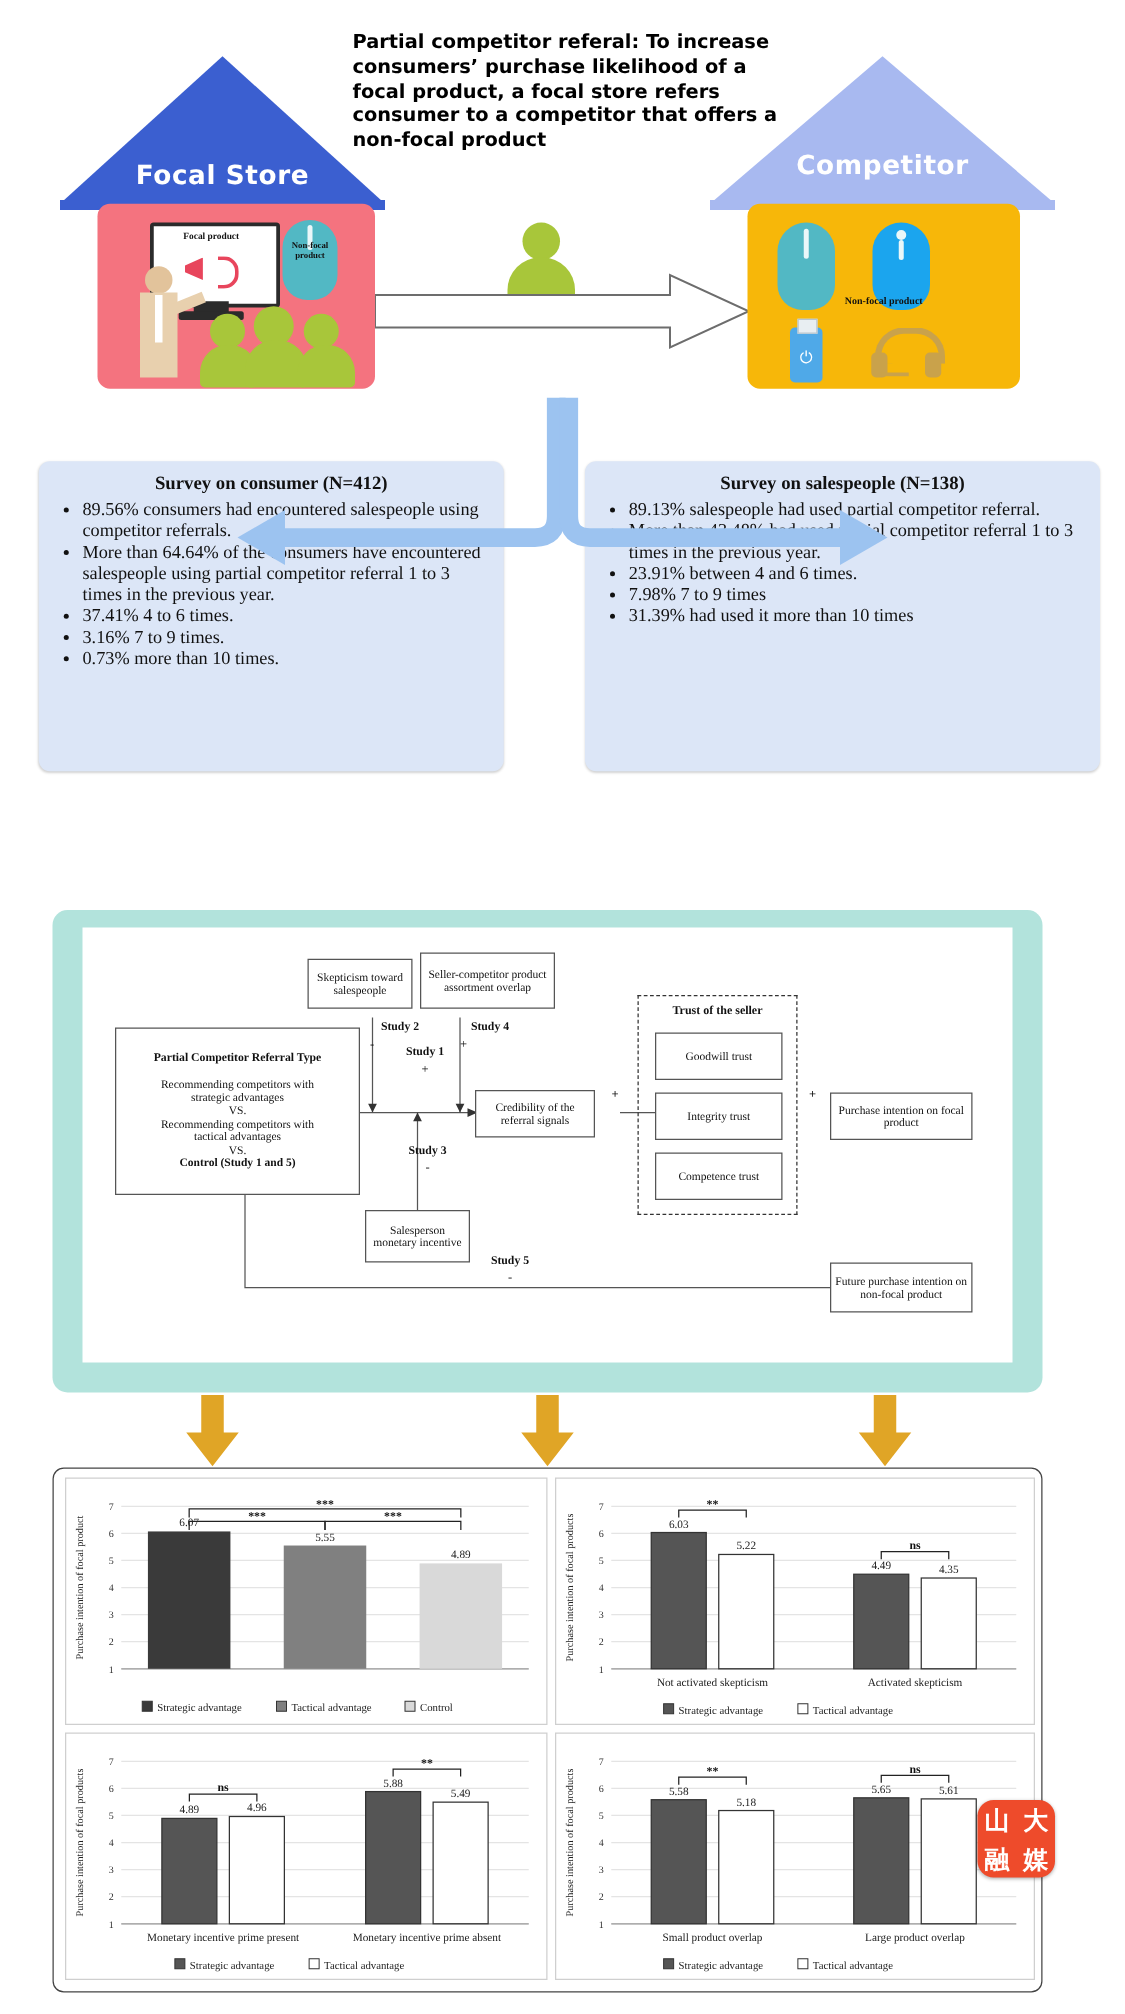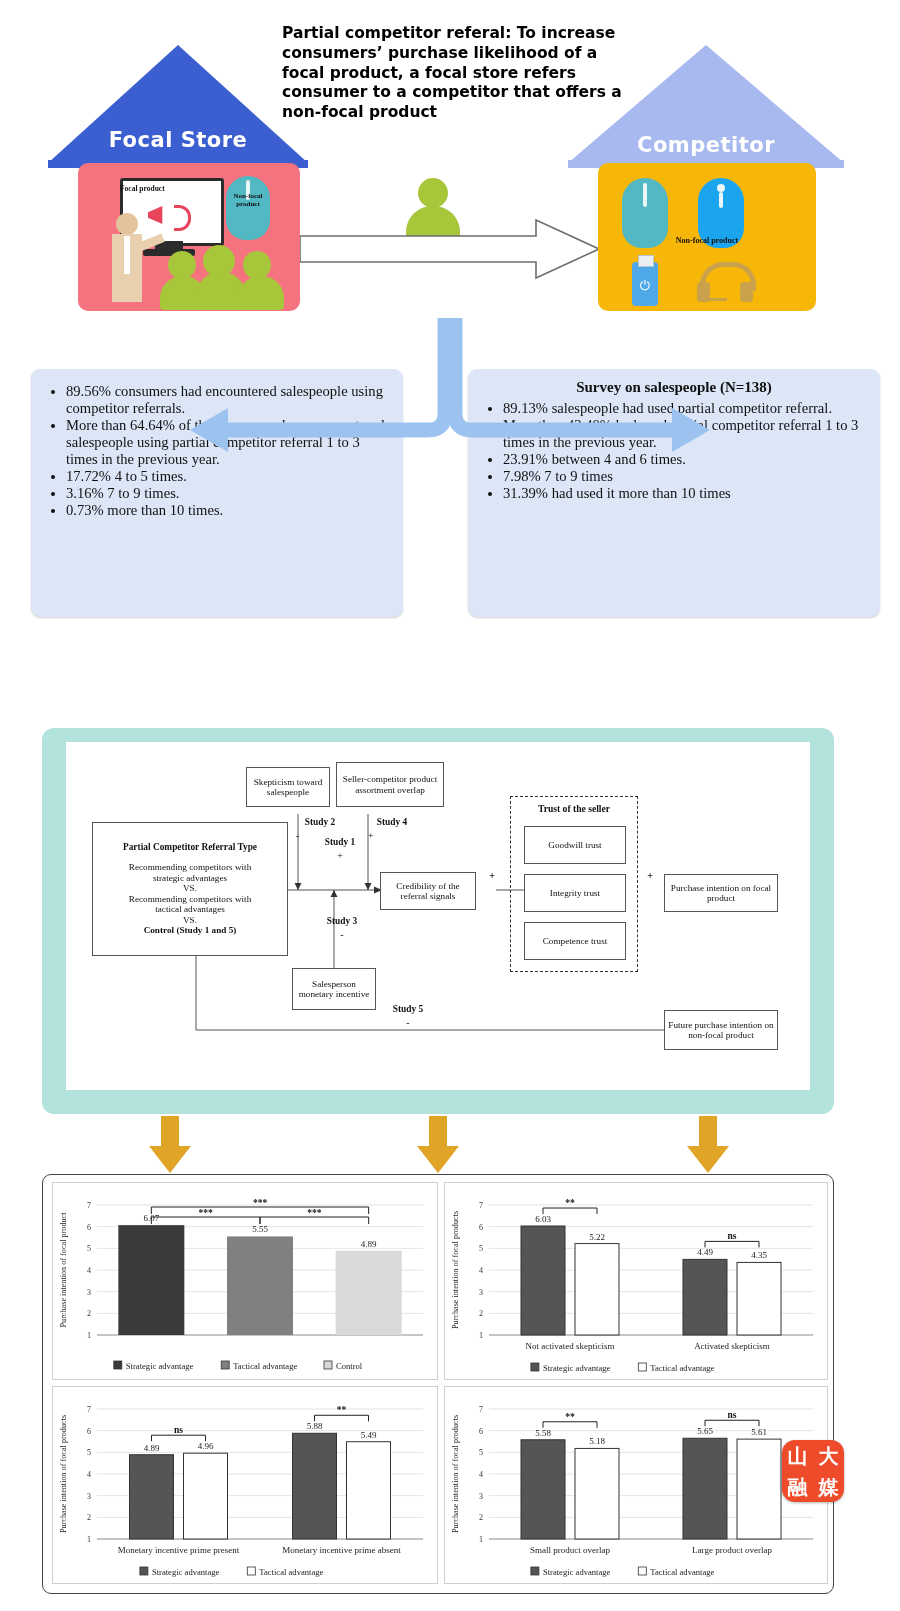--- a/index.html
+++ b/index.html
@@ -19,31 +19,31 @@
   #focal-roof{left:48px;top:45px;border-left:130px solid transparent;
       border-right:130px solid transparent;border-bottom:118px solid #3b5fd0;}
   #focal-roof-cap{left:48px;top:160px;width:260px;height:8px;background:#3b5fd0;}
   #focal-label{left:48px;top:128px;width:260px;}
   #focal-body{left:78px;top:163px;width:222px;height:148px;background:#f4737f;}
 
   
   #comp-roof{left:568px;top:45px;border-left:138px solid transparent;
       border-right:138px solid transparent;border-bottom:118px solid #a8b9f0;}
   #comp-roof-cap{left:568px;top:160px;width:276px;height:8px;background:#a8b9f0;}
-  #comp-label{left:568px;top:133px;width:276px;}
+  #comp-label{left:568px;top:120px;width:276px;}
   #comp-body{left:598px;top:163px;width:218px;height:148px;background:#f7b709;}
 
   #headline{position:absolute;left:282px;top:24px;width:340px;text-align:left;
       font-family:"DejaVu Sans",sans-serif;font-weight:bold;font-size:15.5px;
       line-height:1.28;color:#000;}
 
   
   #monitor{position:absolute;left:120px;top:178px;width:98px;height:62px;
       background:#fff;border:3px solid #2b2b2b;border-radius:3px;}
-  #monitor-label{position:absolute;left:120px;top:184px;width:98px;text-align:left;
+  #monitor-label{position:absolute;left:120px;top:184px;width:98px;text-align:center;
       font-size:7.5px;font-weight:bold;}
   #monitor-stand{position:absolute;left:155px;top:241px;width:28px;height:10px;background:#2b2b2b;}
   #monitor-base{position:absolute;left:143px;top:249px;width:52px;height:7px;background:#2b2b2b;border-radius:2px;}
   #megaphone{position:absolute;left:148px;top:206px;width:26px;height:18px;background:#e8455c;
       clip-path:polygon(0 35%,55% 0,55% 100%,0 65%);}
   #megaphone-wave{position:absolute;left:174px;top:205px;width:14px;height:20px;
       border-right:3px solid #e8455c;border-top:3px solid #e8455c;border-bottom:3px solid #e8455c;
       border-radius:0 12px 12px 0;}
   .sales-person{position:absolute;}
   #sp-head{left:116px;top:213px;width:22px;height:22px;border-radius:50%;background:#e2c39b;}
@@ -192,24 +192,25 @@
   <div class="abs" id="usb"></div>
   <div class="abs" id="usb-top"></div>
   <div class="abs" id="usb-sym">⏻</div>
   <div class="abs" id="head-band"></div>
   <div class="abs" id="head-l"></div>
   <div class="abs" id="head-r"></div>
   <div class="abs" id="head-mic"></div>
 </div>
 
 <div class="survey-box" id="survey-consumer">
+  <div class="survey-title">Survey on consumer (N=412)</div>
   <ul class="survey-list">
     <li>89.56% consumers had encountered salespeople using competitor referrals.</li>
     <li>More than 64.64% of the consumers have encountered salespeople using partial competitor referral 1 to 3 times in the previous year.</li>
-    <li>17.72%  4 to 5 times.</li>
+    <li>37.41%  4 to 6 times.</li>
     <li>3.16% 7 to 9 times.</li>
     <li>0.73% more than 10 times.</li>
   </ul>
 </div>
 
 <div class="survey-box" id="survey-sales">
   <div class="survey-title">Survey on salespeople (N=138)</div>
   <ul class="survey-list">
     <li>89.13% salespeople had used partial competitor referral.</li>
     <li>More than 43.48% had used partial competitor referral 1 to 3 times in the previous year.</li>

